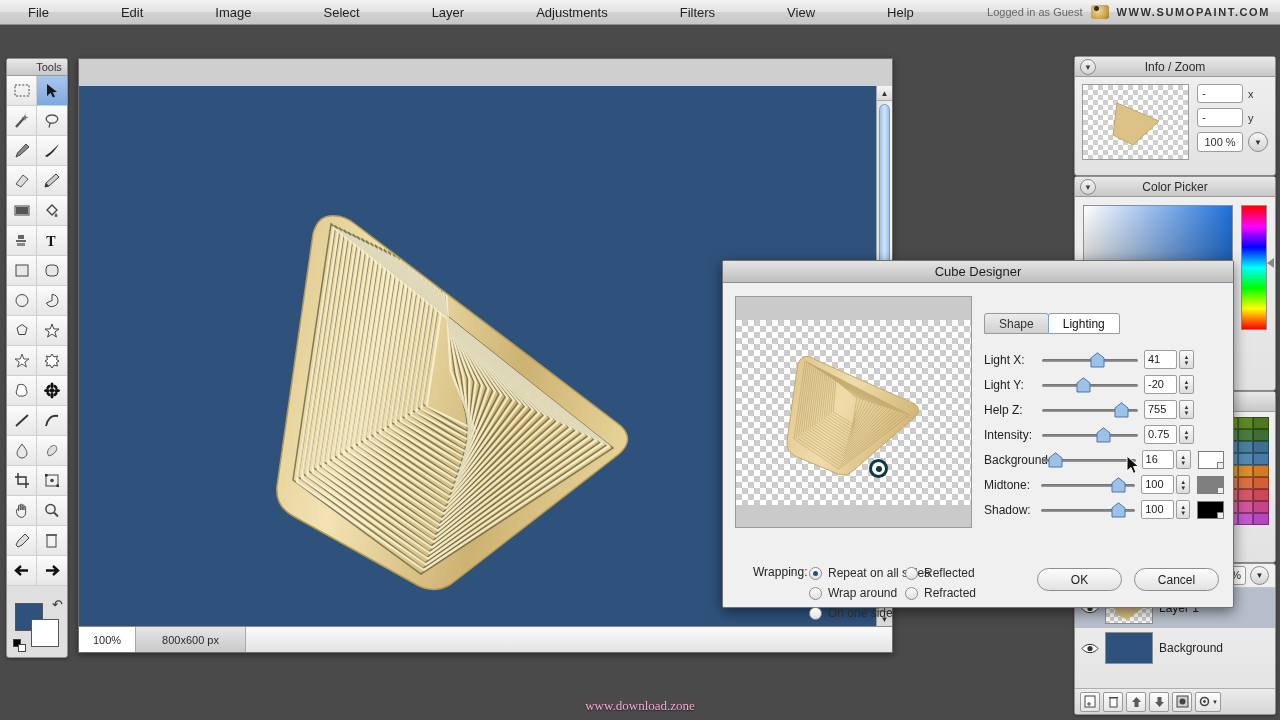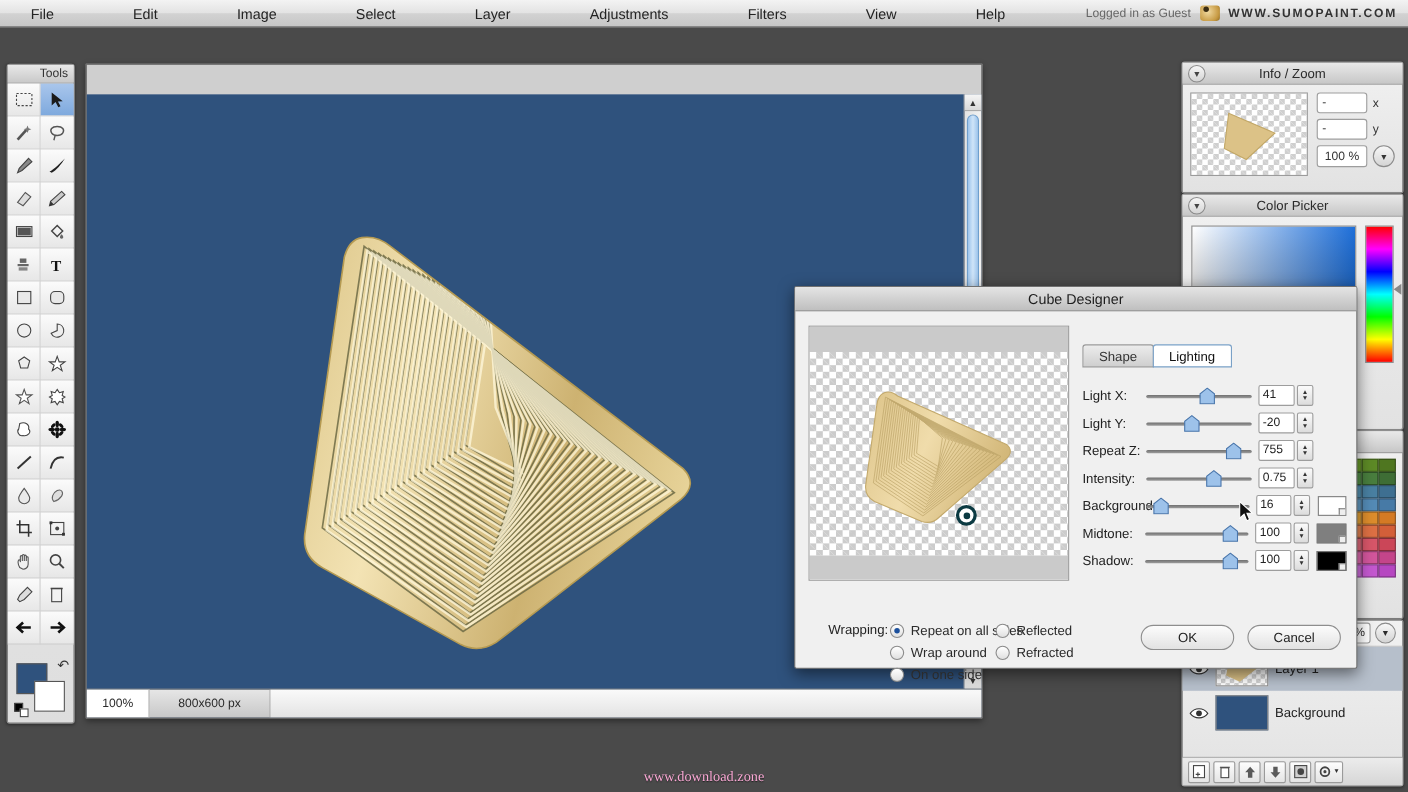--- a/index.html
+++ b/index.html
@@ -847,21 +847,21 @@
                 <path d="M7.5 0.8 L14 6 V15 H1 V6 Z" fill="#9dc2ea" stroke="#4a76ab" stroke-width="1"></path>
               </svg></div>
           </div>
           <div class="numin">-20</div>
           <div class="spin">
             <i>▲</i>
             <i>▼</i>
           </div>
         </div>
         <div class="crow">
-          <span class="clab">Repeat Z:</span>
+          <span class="clab">Help Z:</span>
           <div class="slider">
             <div class="strack"></div>
             <div class="sknob" style="left:74.52000000000001%"><svg width="15" height="16" viewBox="0 0 15 16">
                 <path d="M7.5 0.8 L14 6 V15 H1 V6 Z" fill="#9dc2ea" stroke="#4a76ab" stroke-width="1"></path>
               </svg></div>
           </div>
           <div class="numin">755</div>
           <div class="spin">
             <i>▲</i>
             <i>▼</i>

